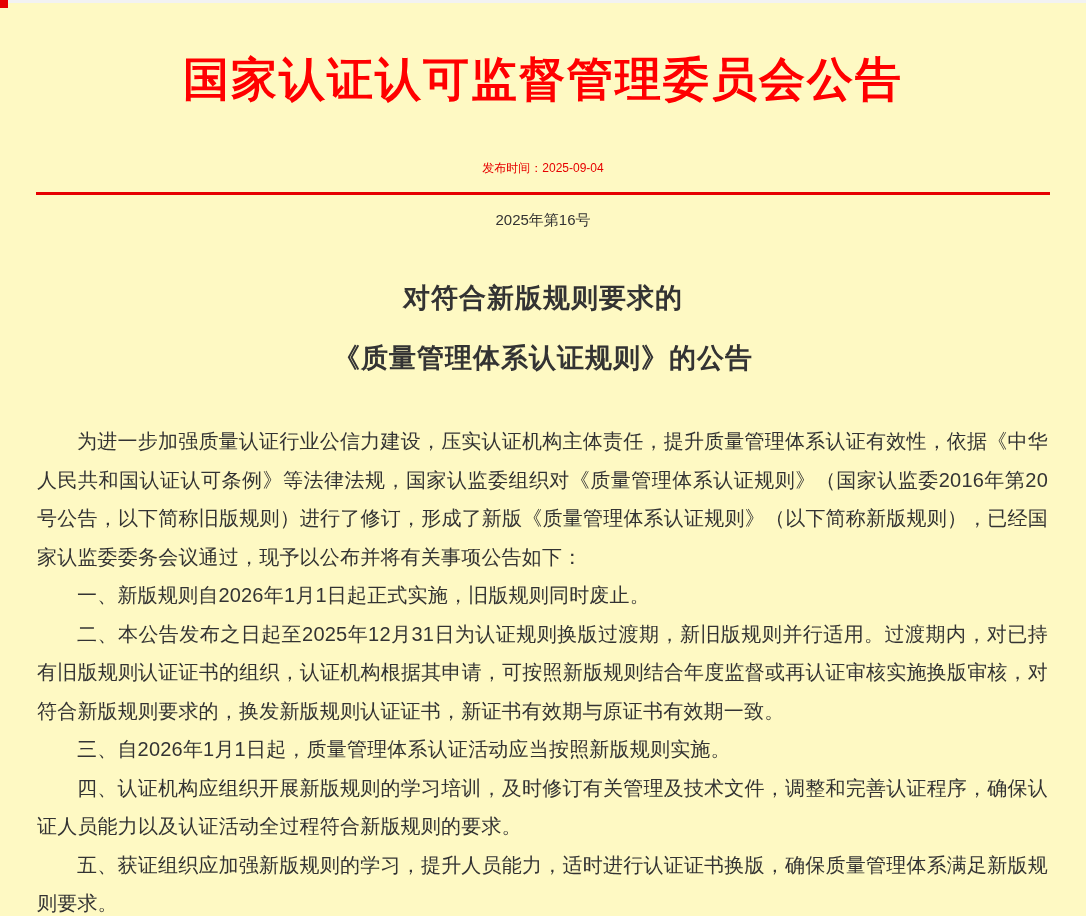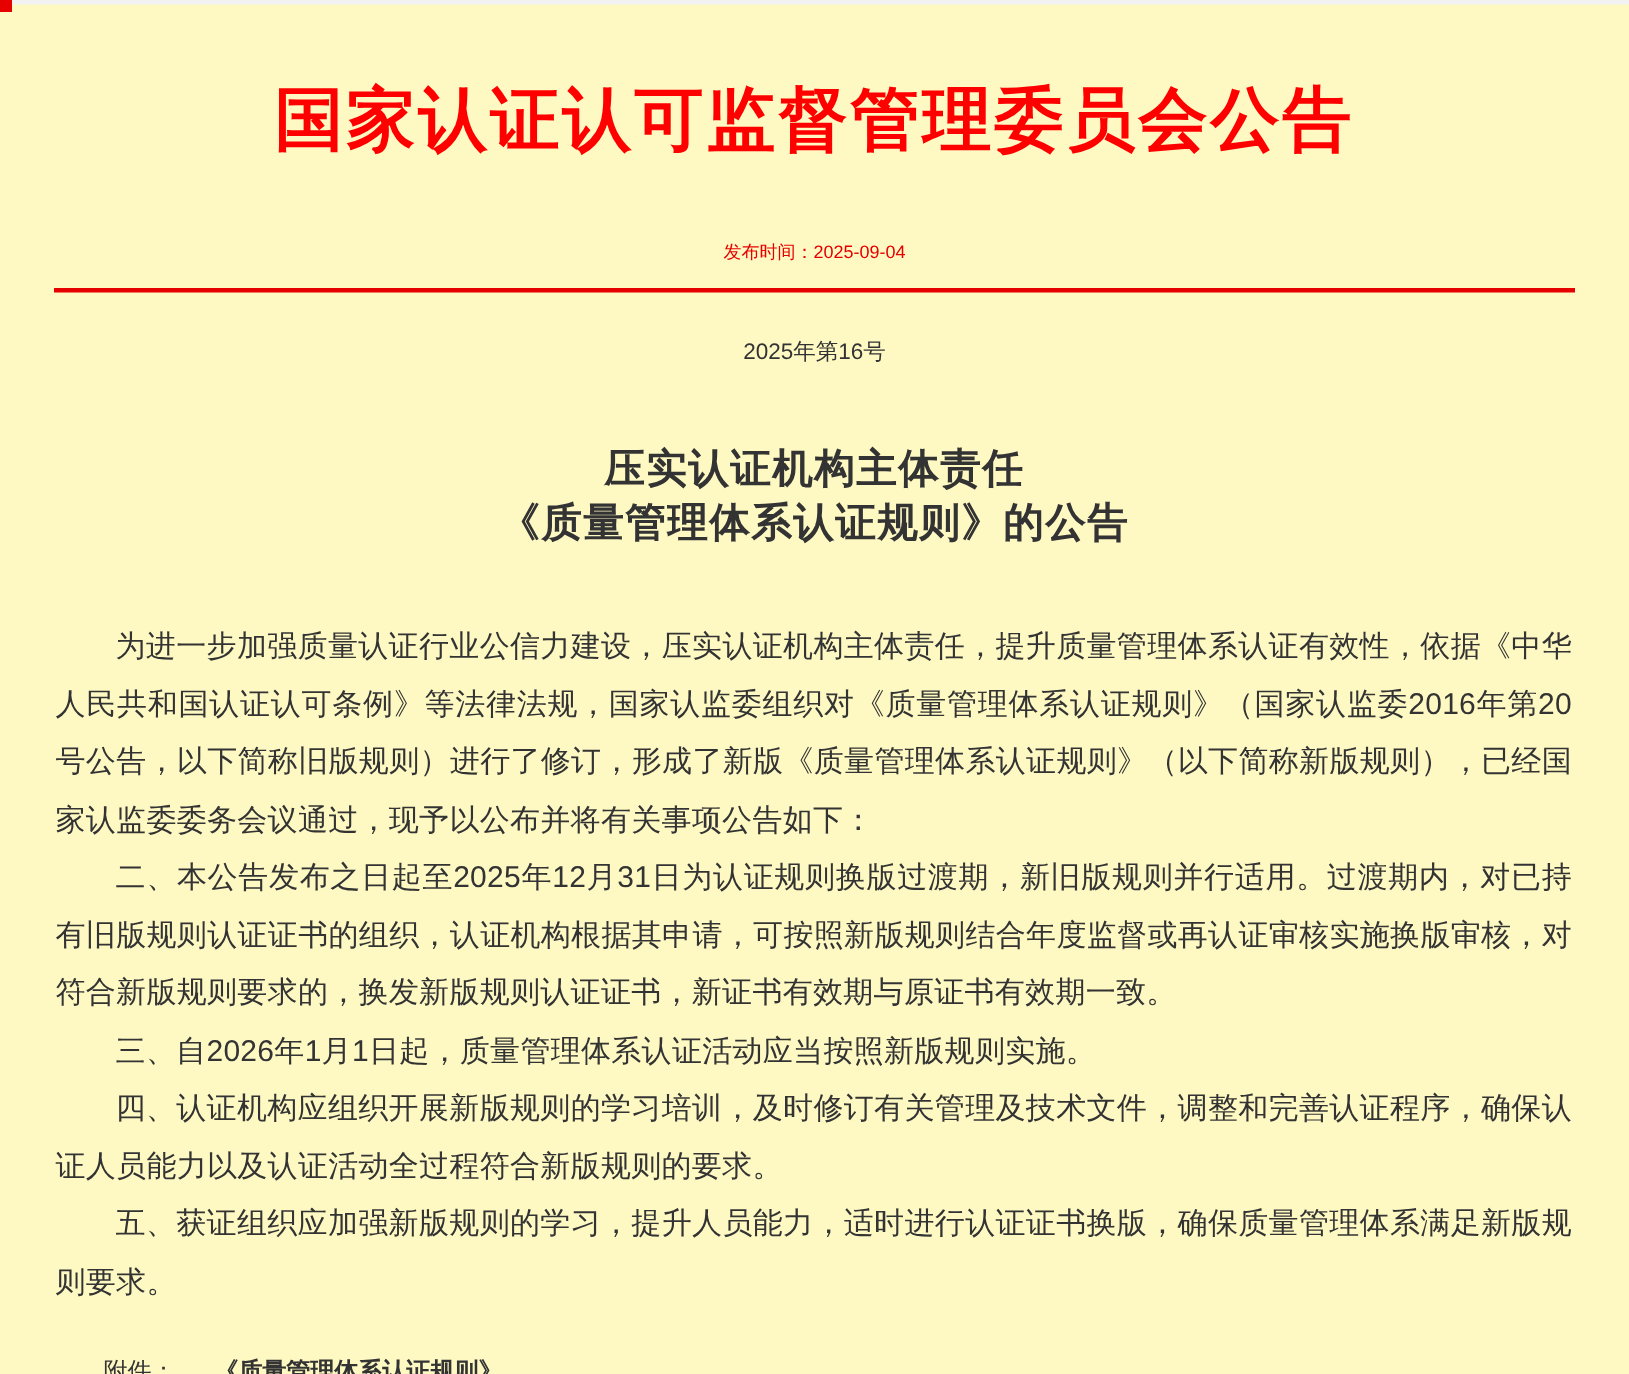--- a/index.html
+++ b/index.html
@@ -43,35 +43,35 @@
     color: #e60000;
     font-size: 12px;
   }
   .red-rule {
     margin: 15px 36px 0 36px;
     border: none;
     border-top: 3px solid #e60000;
     height: 0;
   }
   .doc-number {
-    margin-top: 30px;
+    margin-top: 16px;
     text-align: center;
     font-size: 15px;
     color: #333333;
   }
   .heading {
     text-align: center;
     font-size: 27px;
     font-weight: bold;
     color: #333333;
     letter-spacing: 1px;
     margin: 0;
   }
   .heading-line1 { margin-top: 50px; }
-  .heading-line2 { }
+  .heading-line2 { margin-top: 24px; }
   .announcement-body {
     margin: 46px 38px 0 37px;
     font-size: 20px;
     line-height: 38.5px;
     color: #333333;
     letter-spacing: 0.2px;
   }
   .body-para {
     margin: 0;
     text-indent: 2em;
@@ -100,26 +100,27 @@
   <div class="top-red-square"></div>
 
   <h1 class="page-title">国家认证认可监督管理委员会公告</h1>
 
   <div class="publish-time">发布时间：2025-09-04</div>
 
   <hr class="red-rule">
 
   <div class="doc-number">2025年第16号</div>
 
-  <h2 class="heading heading-line1">压实认证机构主体责任</h2>
+  <h2 class="heading heading-line1">对符合新版规则要求的</h2>
 
   <h2 class="heading heading-line2">《质量管理体系认证规则》的公告</h2>
 
   <div class="announcement-body">
       <p class="body-para">为进一步加强质量认证行业公信力建设，压实认证机构主体责任，提升质量管理体系认证有效性，依据《中华人民共和国认证认可条例》等法律法规，国家认监委组织对《质量管理体系认证规则》（国家认监委2016年第20号公告，以下简称旧版规则）进行了修订，形成了新版《质量管理体系认证规则》（以下简称新版规则），已经国家认监委委务会议通过，现予以公布并将有关事项公告如下：</p>
+      <p class="body-para">一、新版规则自2026年1月1日起正式实施，旧版规则同时废止。</p>
       <p class="body-para">二、本公告发布之日起至2025年12月31日为认证规则换版过渡期，新旧版规则并行适用。过渡期内，对已持有旧版规则认证证书的组织，认证机构根据其申请，可按照新版规则结合年度监督或再认证审核实施换版审核，对符合新版规则要求的，换发新版规则认证证书，新证书有效期与原证书有效期一致。</p>
       <p class="body-para">三、自2026年1月1日起，质量管理体系认证活动应当按照新版规则实施。</p>
       <p class="body-para">四、认证机构应组织开展新版规则的学习培训，及时修订有关管理及技术文件，调整和完善认证程序，确保认证人员能力以及认证活动全过程符合新版规则的要求。</p>
       <p class="body-para">五、获证组织应加强新版规则的学习，提升人员能力，适时进行认证证书换版，确保质量管理体系满足新版规则要求。</p>
     </div>
 
   <div class="attachment-line">
     <span>附件：</span><span class="attachment-title">《质量管理体系认证规则》</span>
   </div>
 

